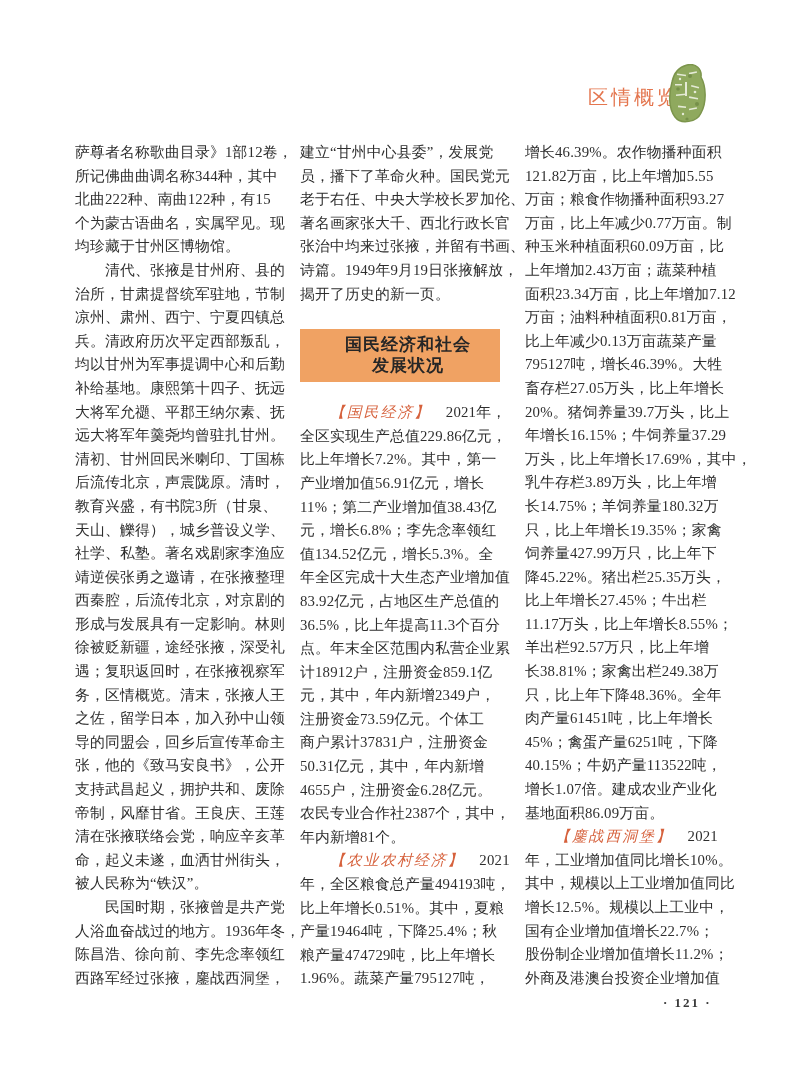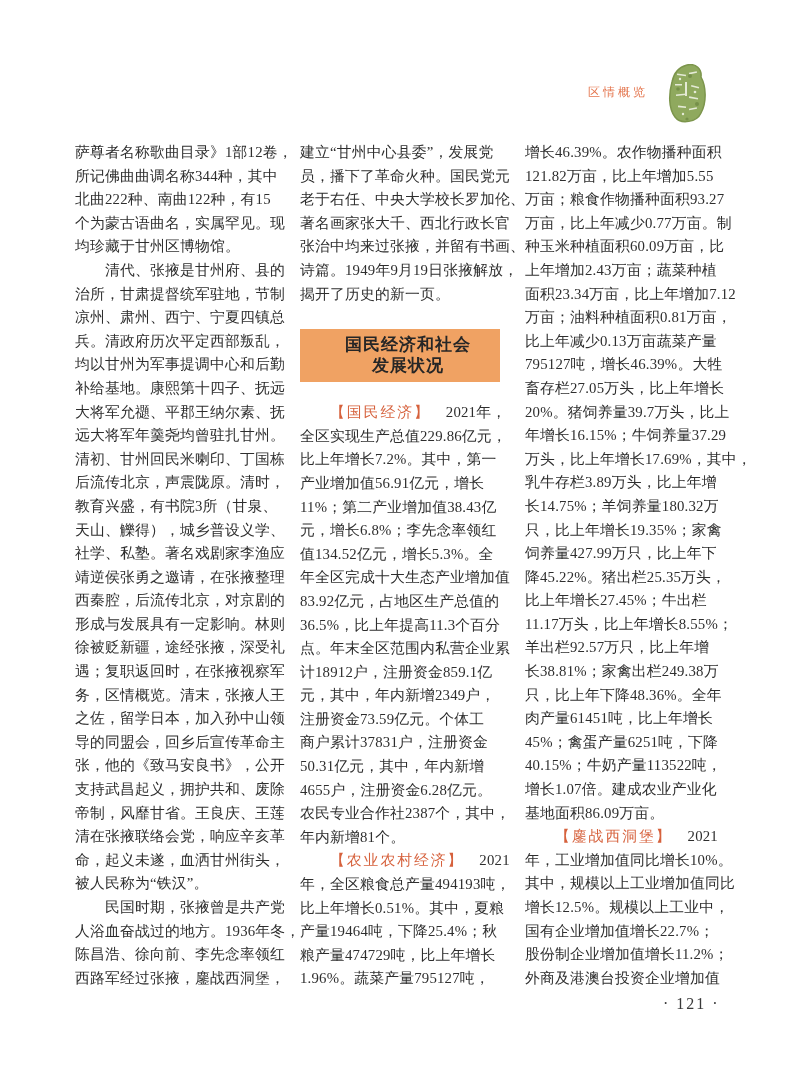--- a/index.html
+++ b/index.html
@@ -7,50 +7,50 @@
     width:800px;height:1077px;background:#ffffff;position:relative;
     font-family:"Liberation Serif","DejaVu Serif",serif;color:#2e2e2e;
     overflow:hidden;
   }
   .page{position:absolute;inset:0;background:#ffffff;}
 
   
   .header-label{
     position:absolute;top:84px;left:588px;
     font-family:Liberation Serif, serif;
-    font-size:12px;letter-spacing:3px;color:#e4764f;
+    font-size:20px;letter-spacing:3px;color:#e4764f;
   }
   .seal{position:absolute;top:64px;left:667px;width:42px;height:60px;}
 
   
   .col{position:absolute;top:141px;width:200px;}
   .col1{left:75px;}
   .col2{left:300px;}
   .col3{left:525px;}
   .line{
     height:23.6px;line-height:23.6px;font-size:14.8px;
     white-space:nowrap;letter-spacing:0.2px;color:#2e2e2e;
   }
-  .accent{color:#d6613c;letter-spacing:2px;}
+  .accent{color:#d6613c;letter-spacing:2px;font-style:italic;}
 
   
   .section-box{
     background:#f0a263;text-align:center;
     margin:23px 0 19px 0;padding:5px 0 6px 16px;
   }
   .section-box .bt{
     font-family:"Liberation Sans","DejaVu Sans",sans-serif;
     font-size:17px;font-weight:bold;color:#262626;
     line-height:21px;letter-spacing:1px;
   }
 
   
   .footer{
     position:absolute;top:995px;left:663px;
-    font-size:16px;letter-spacing:2px;color:#3a3a3a;
+    font-size:13px;letter-spacing:2px;color:#3a3a3a;font-weight:bold;
   }
 </style>
 </head>
 <body>
 
 <div class="page">
 
   <span class="header-label">区情概览</span>
 
   <svg class="seal" viewBox="0 0 42 60" xmlns="http://www.w3.org/2000/svg">

